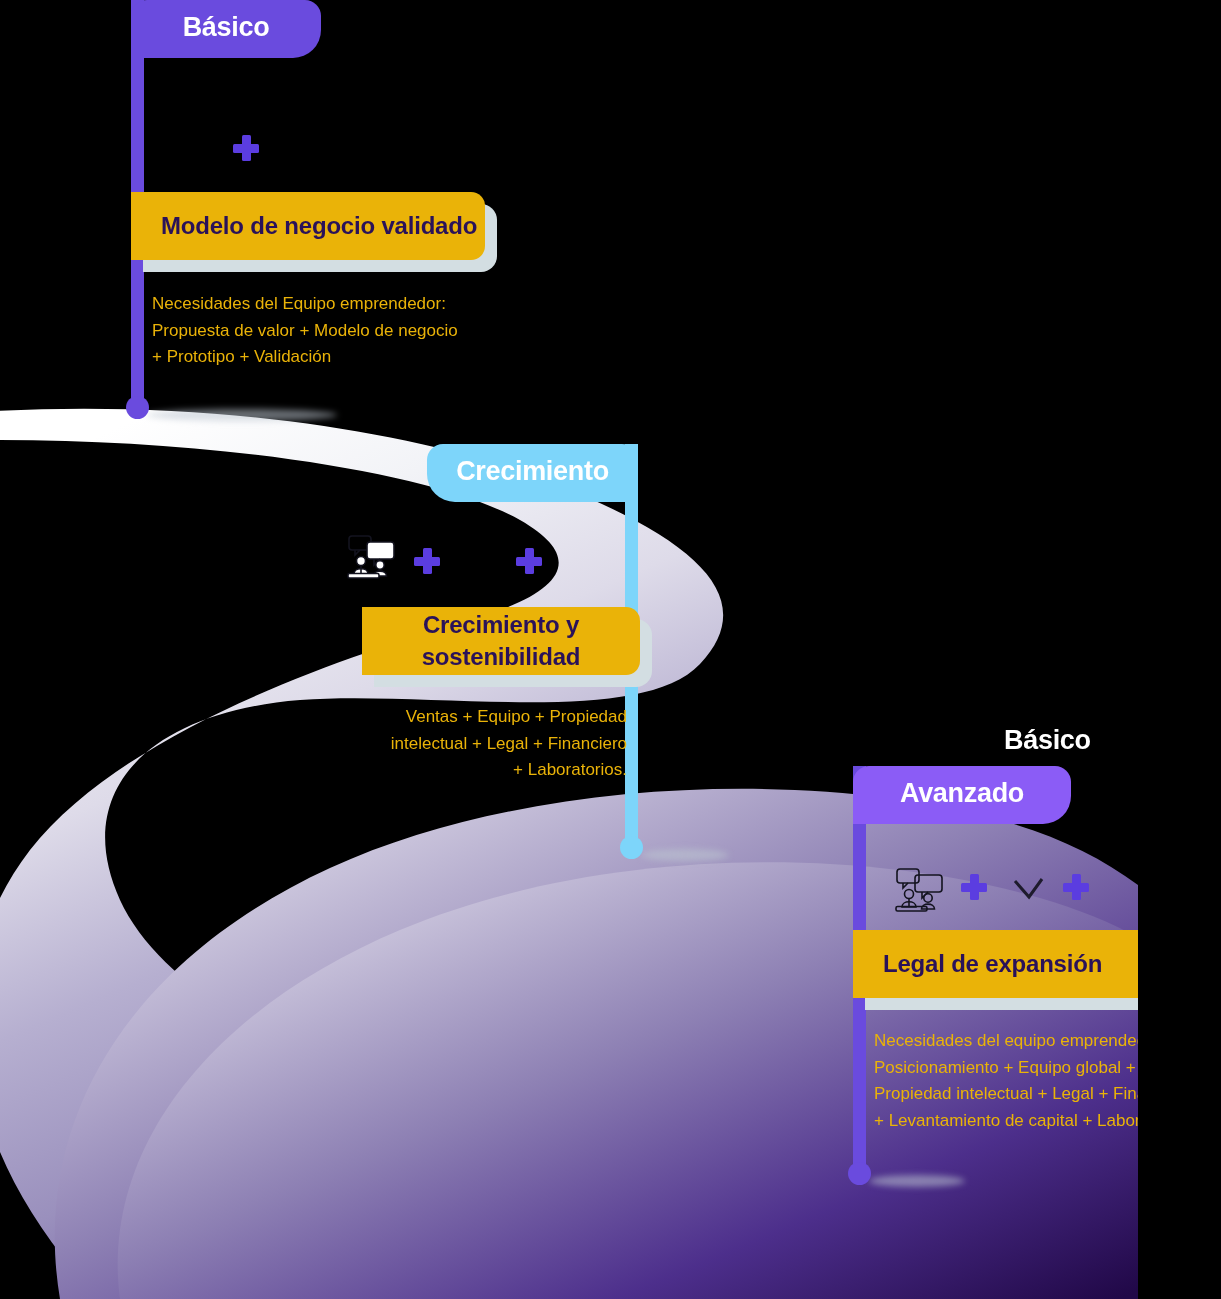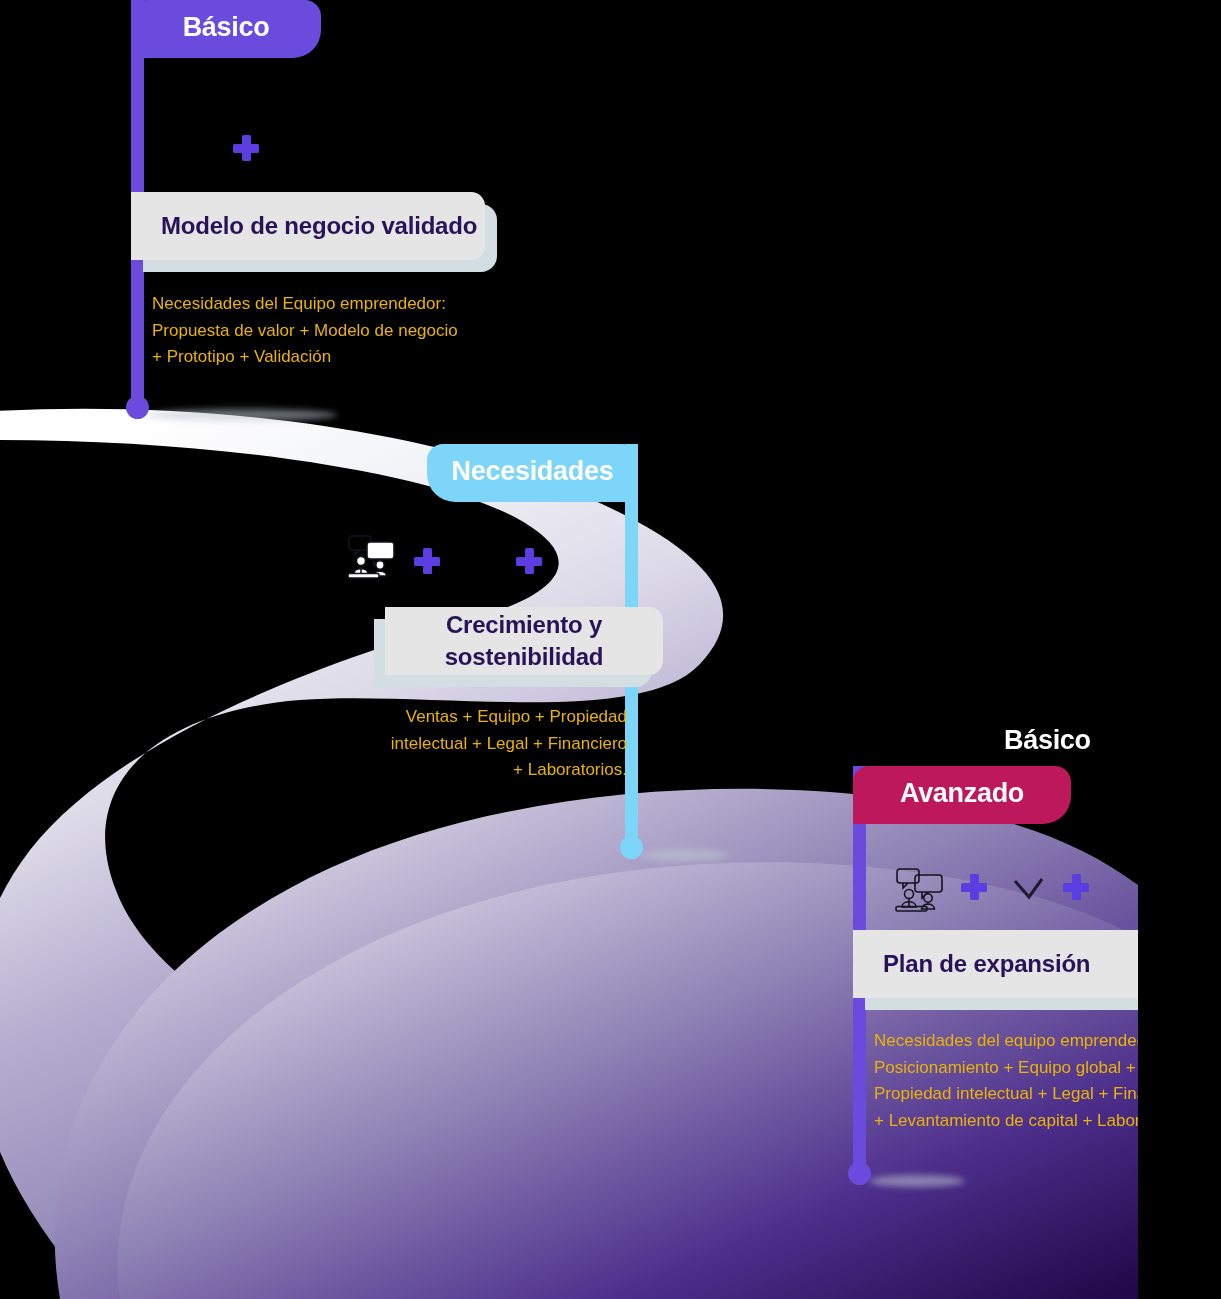--- a/index.html
+++ b/index.html
@@ -60,21 +60,21 @@
   .tab-label{
     color:#ffffff;
     font-size:27px;
     font-weight:bold;
     letter-spacing:-0.3px;
     white-space:nowrap;
   }
 
   .card{
     position:absolute;
-    background:#e5e5e5;
+    background:#eab308;
     border-radius:0 14px 14px 0;
     display:flex;
     align-items:center;
     box-sizing:border-box;
     padding:12px 0 12px 30px;
   }
   .card-shadow{
     position:absolute;
     background:#d3dee2;
     border-radius:0 16px 16px 0;
@@ -195,21 +195,21 @@
     </div>
 
     <div class="desc" style="left:21px; top:291px; width:350px;">Necesidades del Equipo emprendedor:
 Propuesta de valor + Modelo de negocio
 + Prototipo + Validación</div>
   </div>
 
   <div class="milestone" style="left:427px; top:444px;">
 
     <div class="tab" style="width:211px; background:#7DD5FA; border-radius:16px 16px 0 28px;">
-      <span class="tab-label">Necesidades</span>
+      <span class="tab-label">Crecimiento</span>
     </div>
 
     <div class="stem" style="left:198px; height:414px; background:#7DD5FA;"></div>
     <div class="knob-shadow" style="left:214px; top:405px; width:88px;"></div>
     <div class="stem-knob" style="left:193px; top:392px; background:#7DD5FA;"></div>
 
     <svg class="mentor-icon" style="left:-80px; top:90px;" width="58" height="46" viewBox="0 0 58 46" xmlns="http://www.w3.org/2000/svg" fill="none" stroke="#13131f" stroke-width="1.6">
       <rect x="2" y="2" width="22" height="14" rx="3"></rect>
       <path d="M8 16 L8 21 L13 16" fill="none"></path>
       <rect x="20" y="8" width="27" height="17" rx="3" fill="#ffffff"></rect>
@@ -219,38 +219,38 @@
       <path d="M14 31.5 L14 40"></path>
       <circle cx="33" cy="31" r="4.2" fill="#ffffff"></circle>
       <path d="M26.5 42 C26.5 35.5 39.5 35.5 39.5 42 Z" fill="#ffffff"></path>
       <rect x="1" y="39.5" width="31" height="4.5" rx="1.5" fill="#ffffff"></rect>
     </svg>
 
     <div class="plus" style="left:-13px; top:104px;"></div>
     <div class="plus" style="left:89px; top:104px;"></div>
 
     <div class="card-shadow" style="left:-53px; top:175px; width:278px; height:68px;"></div>
-    <div class="card" style="left:-65px; top:163px; width:278px; height:68px; justify-content:center; padding:12px 14px;margin-left:23px;">
+    <div class="card" style="left:-65px; top:163px; width:278px; height:68px; justify-content:center; padding:12px 14px;">
       <span class="card-title" style="text-align:center;">Crecimiento y sostenibilidad</span>
     </div>
 
     <div class="desc right" style="left:-90px; top:260px; width:290px;">Ventas + Equipo + Propiedad
 intelectual + Legal + Financiero
 + Laboratorios.</div>
   </div>
 
   <div class="floating-label" style="left:1004px; top:725px;">Básico</div>
 
   <div class="milestone" style="left:853px; top:766px;">
 
     <div class="stem" style="height:418px; background:#6A4BDE;"></div>
     <div class="knob-shadow" style="left:16px; top:409px; width:96px;"></div>
     <div class="stem-knob" style="top:396px; background:#6A4BDE;"></div>
 
-    <div class="tab" style="width:218px; background:#be185d;">
+    <div class="tab" style="width:218px; background:#8b5cf6;">
       <span class="tab-label">Avanzado</span>
     </div>
 
     <svg class="mentor-icon" style="left:42px; top:101px;" width="58" height="46" viewBox="0 0 58 46" xmlns="http://www.w3.org/2000/svg" fill="none" stroke="#13131f" stroke-width="1.6">
       <rect x="2" y="2" width="22" height="14" rx="3"></rect>
       <path d="M8 16 L8 21 L13 16" fill="none"></path>
       <rect x="20" y="8" width="27" height="17" rx="3" fill="none"></rect>
       <path d="M27 25 L27 31 L33 25" fill="none"></path>
       <circle cx="14" cy="27" r="4.5" fill="none"></circle>
       <path d="M7 40 C7 33 21 33 21 40 Z" fill="none"></path>
@@ -262,21 +262,21 @@
 
     <svg class="arrow-glyph" style="left:158px; top:111px;" width="34" height="26" viewBox="0 0 34 26" xmlns="http://www.w3.org/2000/svg">
       <path d="M4 4 L18 20 L31 2" fill="none" stroke="#0e0e18" stroke-width="3"></path>
     </svg>
 
     <div class="plus" style="left:108px; top:108px;"></div>
     <div class="plus" style="left:210px; top:108px;"></div>
 
     <div class="card-shadow" style="left:12px; top:176px; width:356px; height:68px;"></div>
     <div class="card" style="left:0px; top:164px; width:356px; height:68px;">
-      <span class="card-title">Plan de expansión</span>
+      <span class="card-title">Legal de expansión</span>
     </div>
 
     <div class="desc" style="left:21px; top:262px; width:350px;">Necesidades del equipo emprendedor:
 Posicionamiento + Equipo global +
 Propiedad intelectual + Legal + Financiero
 + Levantamiento de capital + Laboratorios</div>
   </div>
 
 </div>
 

